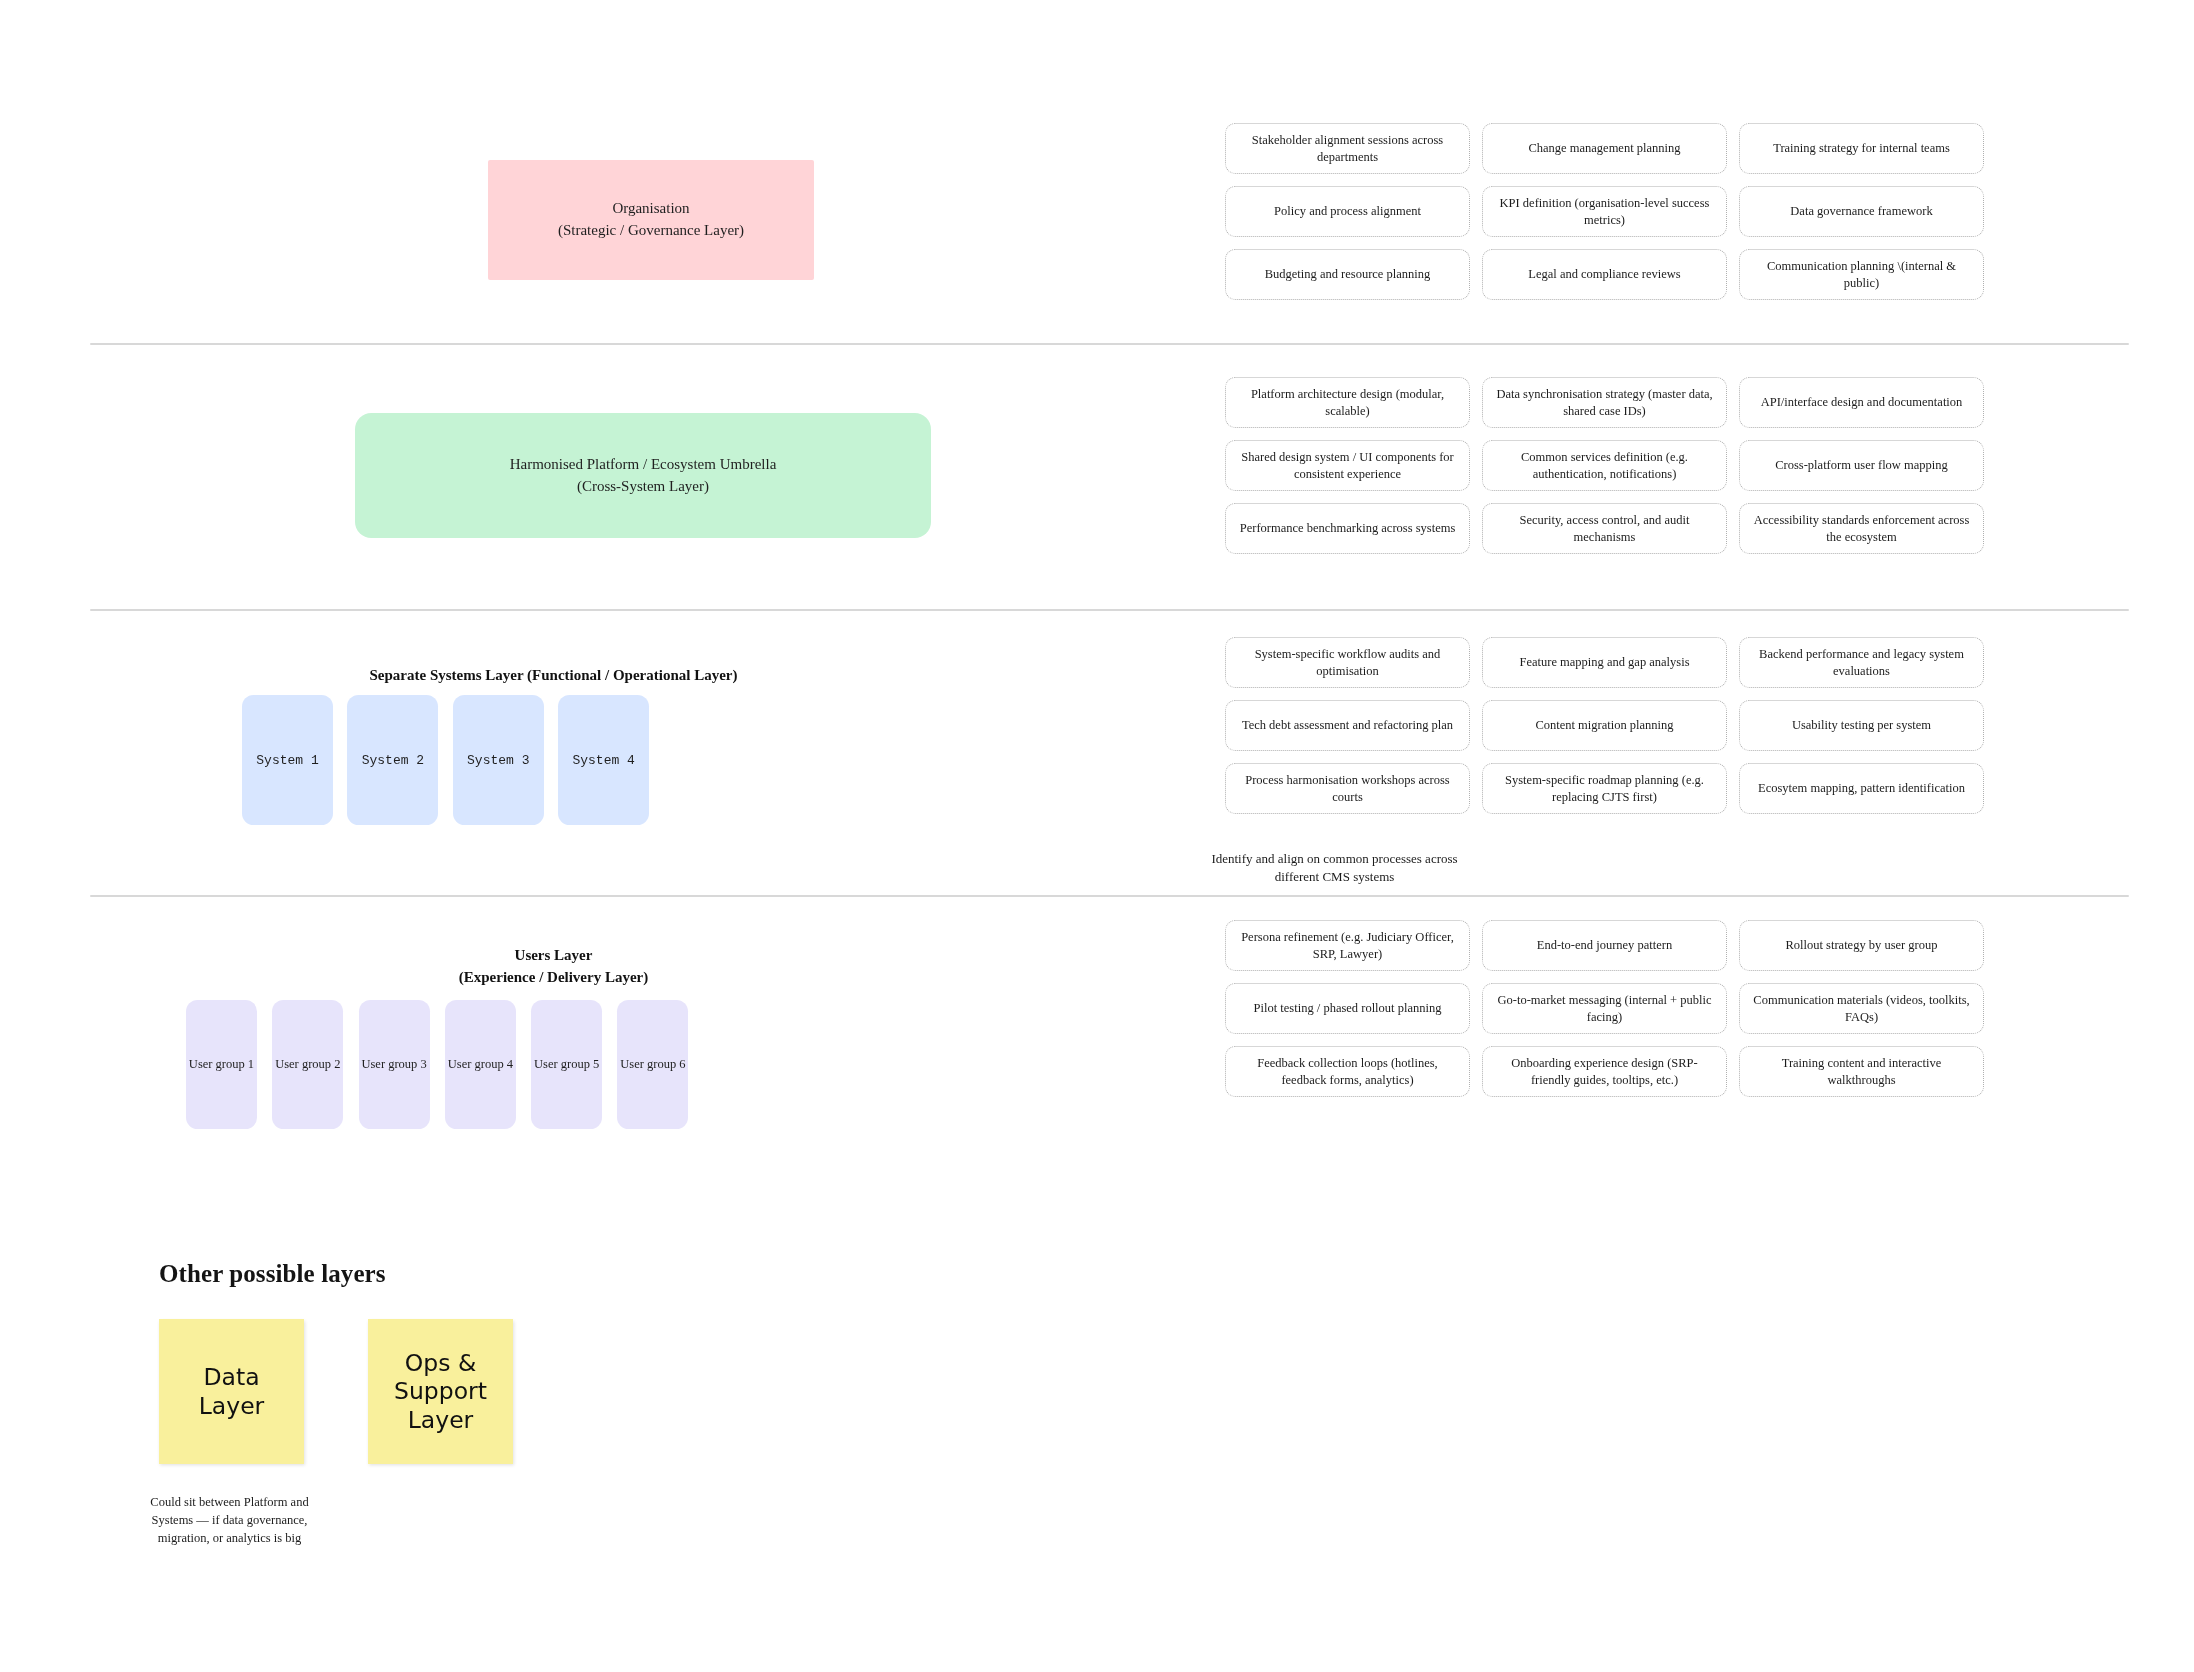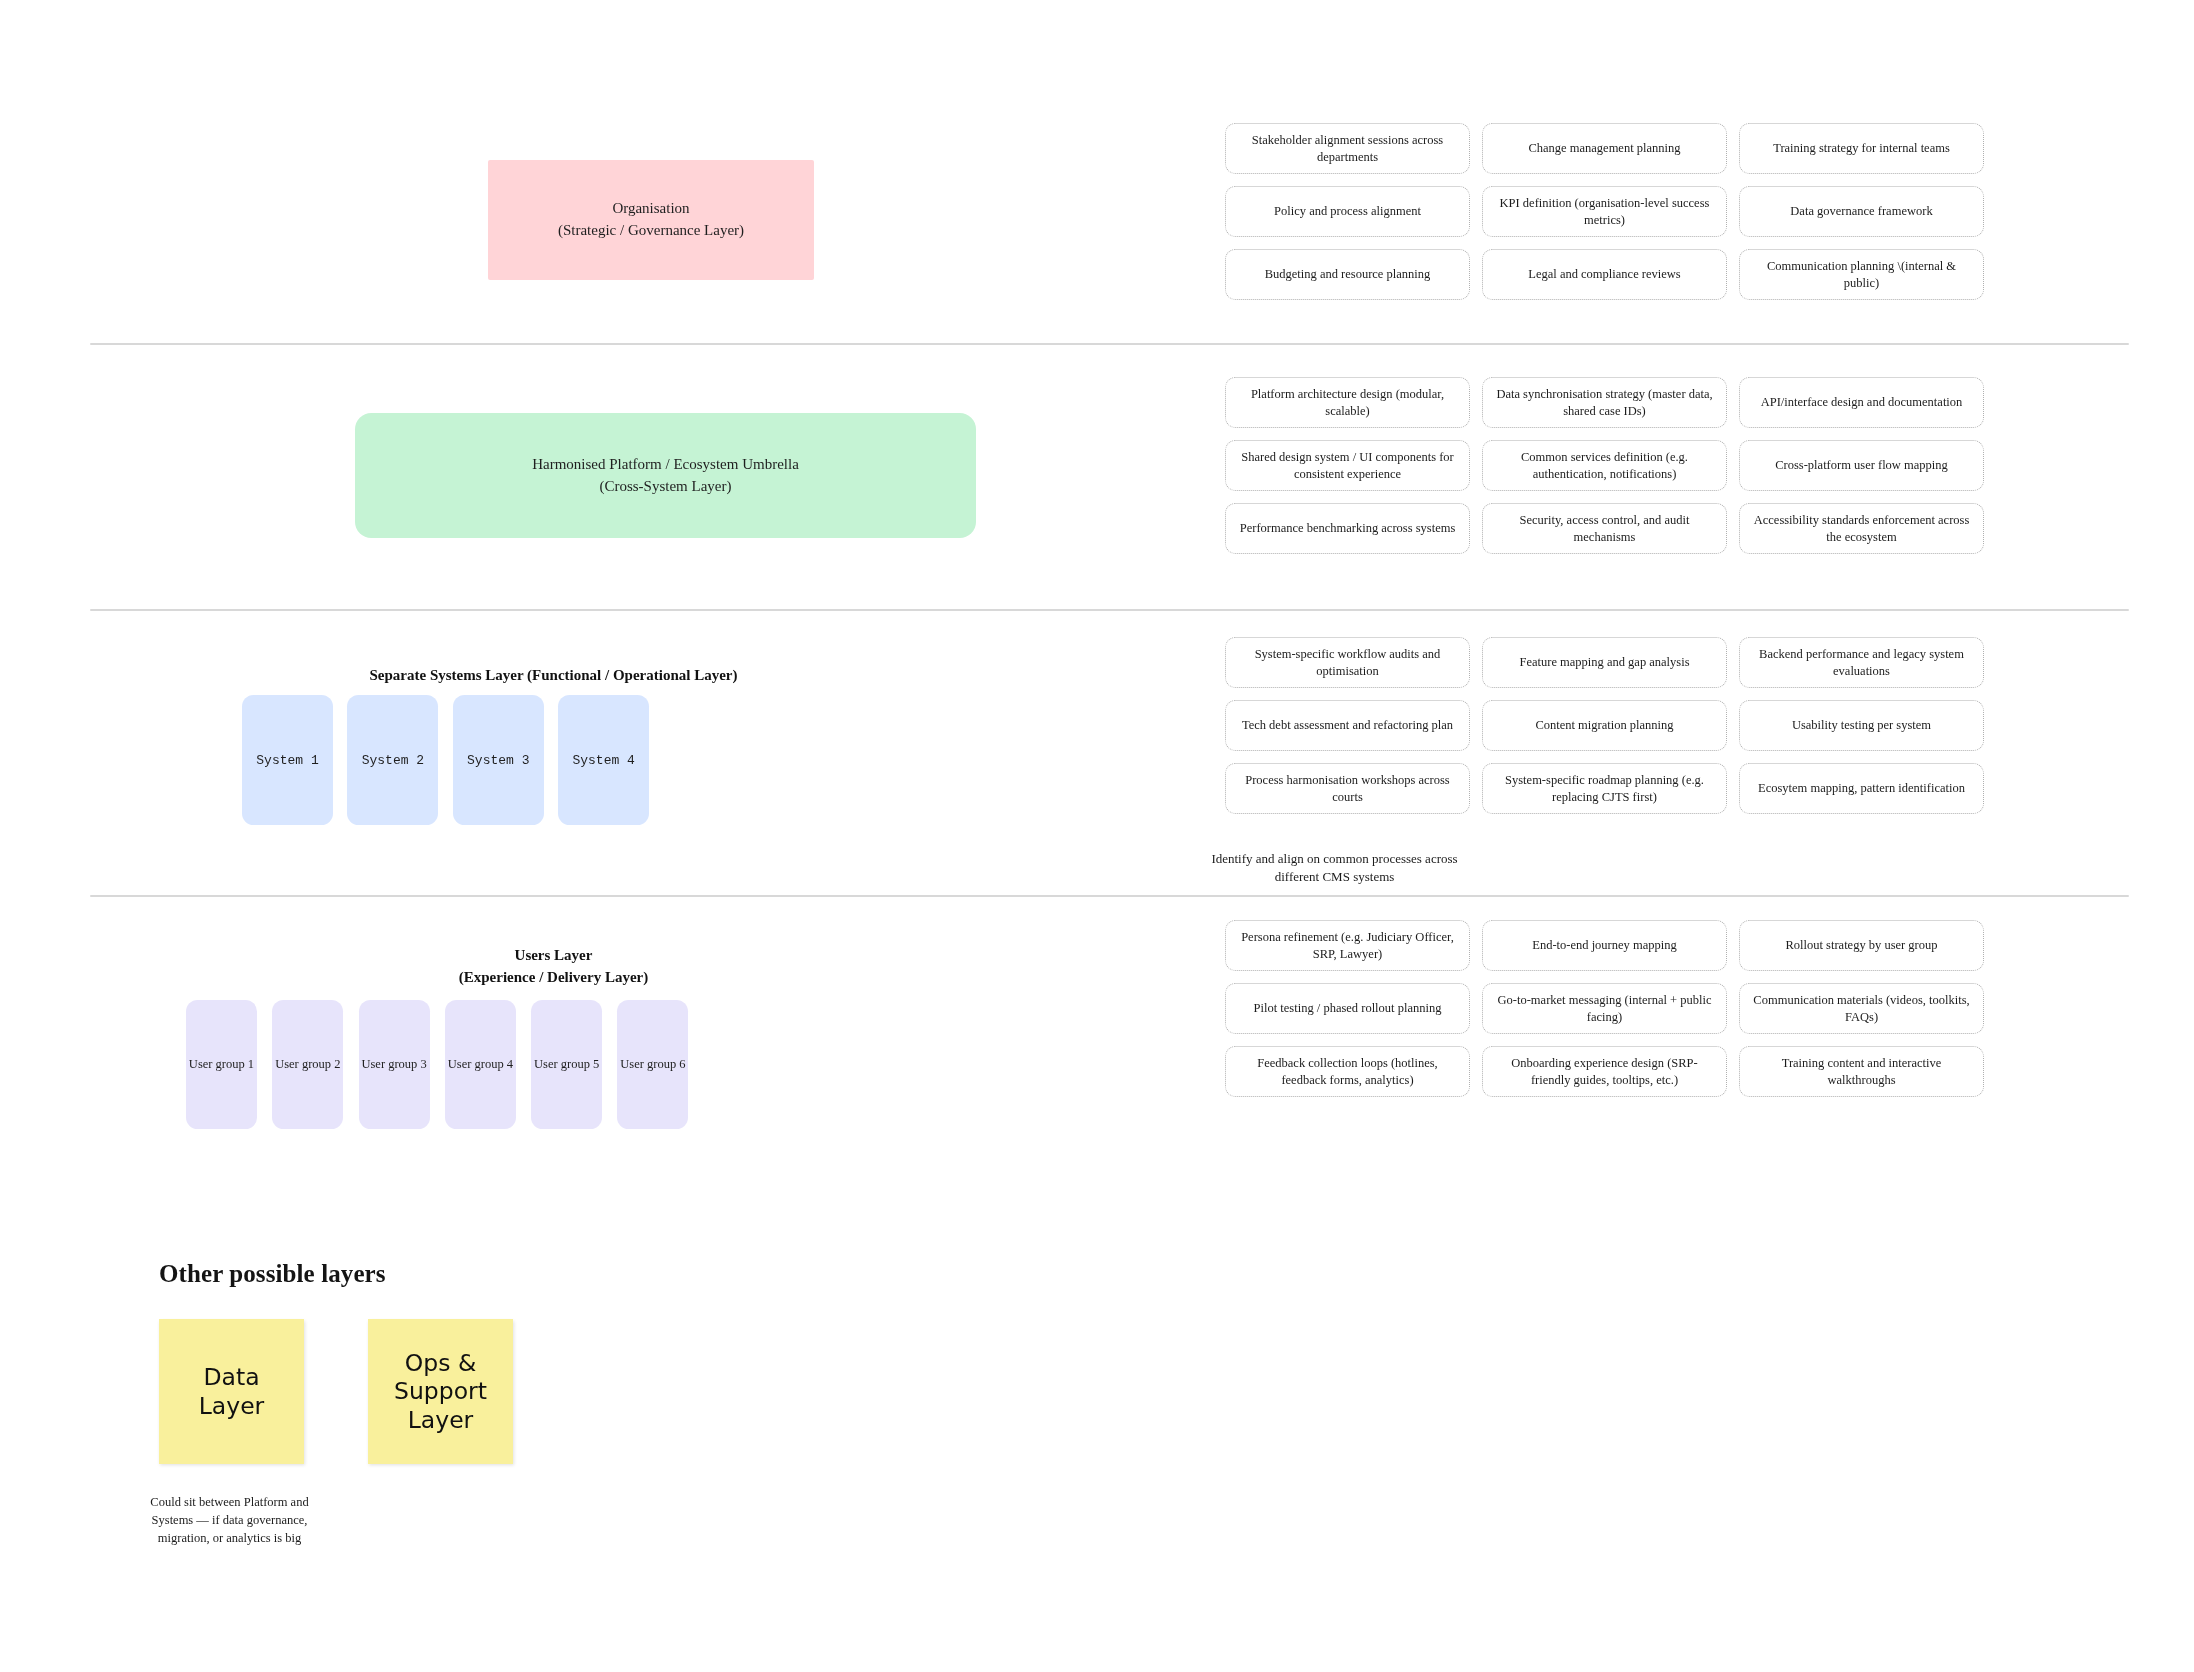--- a/index.html
+++ b/index.html
@@ -26,21 +26,21 @@
     font-size:15px; color:#1f1f1f;
   }
   .layer-block .inner { padding:0 11.5px; }
   .layer-block .inner div { white-space:nowrap; }
 
   #org-block {
     left:488px; top:160px; width:326px; height:120px;
     background:#ffd4d7; border-radius:2px;
   }
   #platform-block {
-    left:355px; top:413px; width:621px; height:125px;
+    left:355px; top:413px; width:576px; height:125px;
     background:#c5f3d4; border-radius:16.3px;
   }
 
   
   .section-heading {
     position:absolute; text-align:center;
     font-weight:bold; font-size:15px; color:#111;
     line-height:1.45; white-space:pre-line;
   }
   #systems-heading { left:242px; top:665px; width:623px; }
@@ -191,21 +191,21 @@
     <div class="user-box">User group 1</div>
     <div class="user-box">User group 2</div>
     <div class="user-box">User group 3</div>
     <div class="user-box">User group 4</div>
     <div class="user-box">User group 5</div>
     <div class="user-box">User group 6</div>
   </div>
 
   <div id="grid-users" class="card-grid">
     <div class="card">Persona refinement (e.g. Judiciary Officer, SRP, Lawyer)</div>
-    <div class="card">End-to-end journey mapping</div>
+    <div class="card">End-to-end journey pattern</div>
     <div class="card">Rollout strategy by user group</div>
     <div class="card">Pilot testing / phased rollout planning</div>
     <div class="card">Go-to-market messaging (internal + public facing)</div>
     <div class="card">Communication materials (videos, toolkits, FAQs)</div>
     <div class="card">Feedback collection loops (hotlines, feedback forms, analytics)</div>
     <div class="card">Onboarding experience design (SRP-friendly guides, tooltips, etc.)</div>
     <div class="card">Training content and interactive walkthroughs</div>
   </div>
 
   <div id="other-title">Other possible layers</div>

